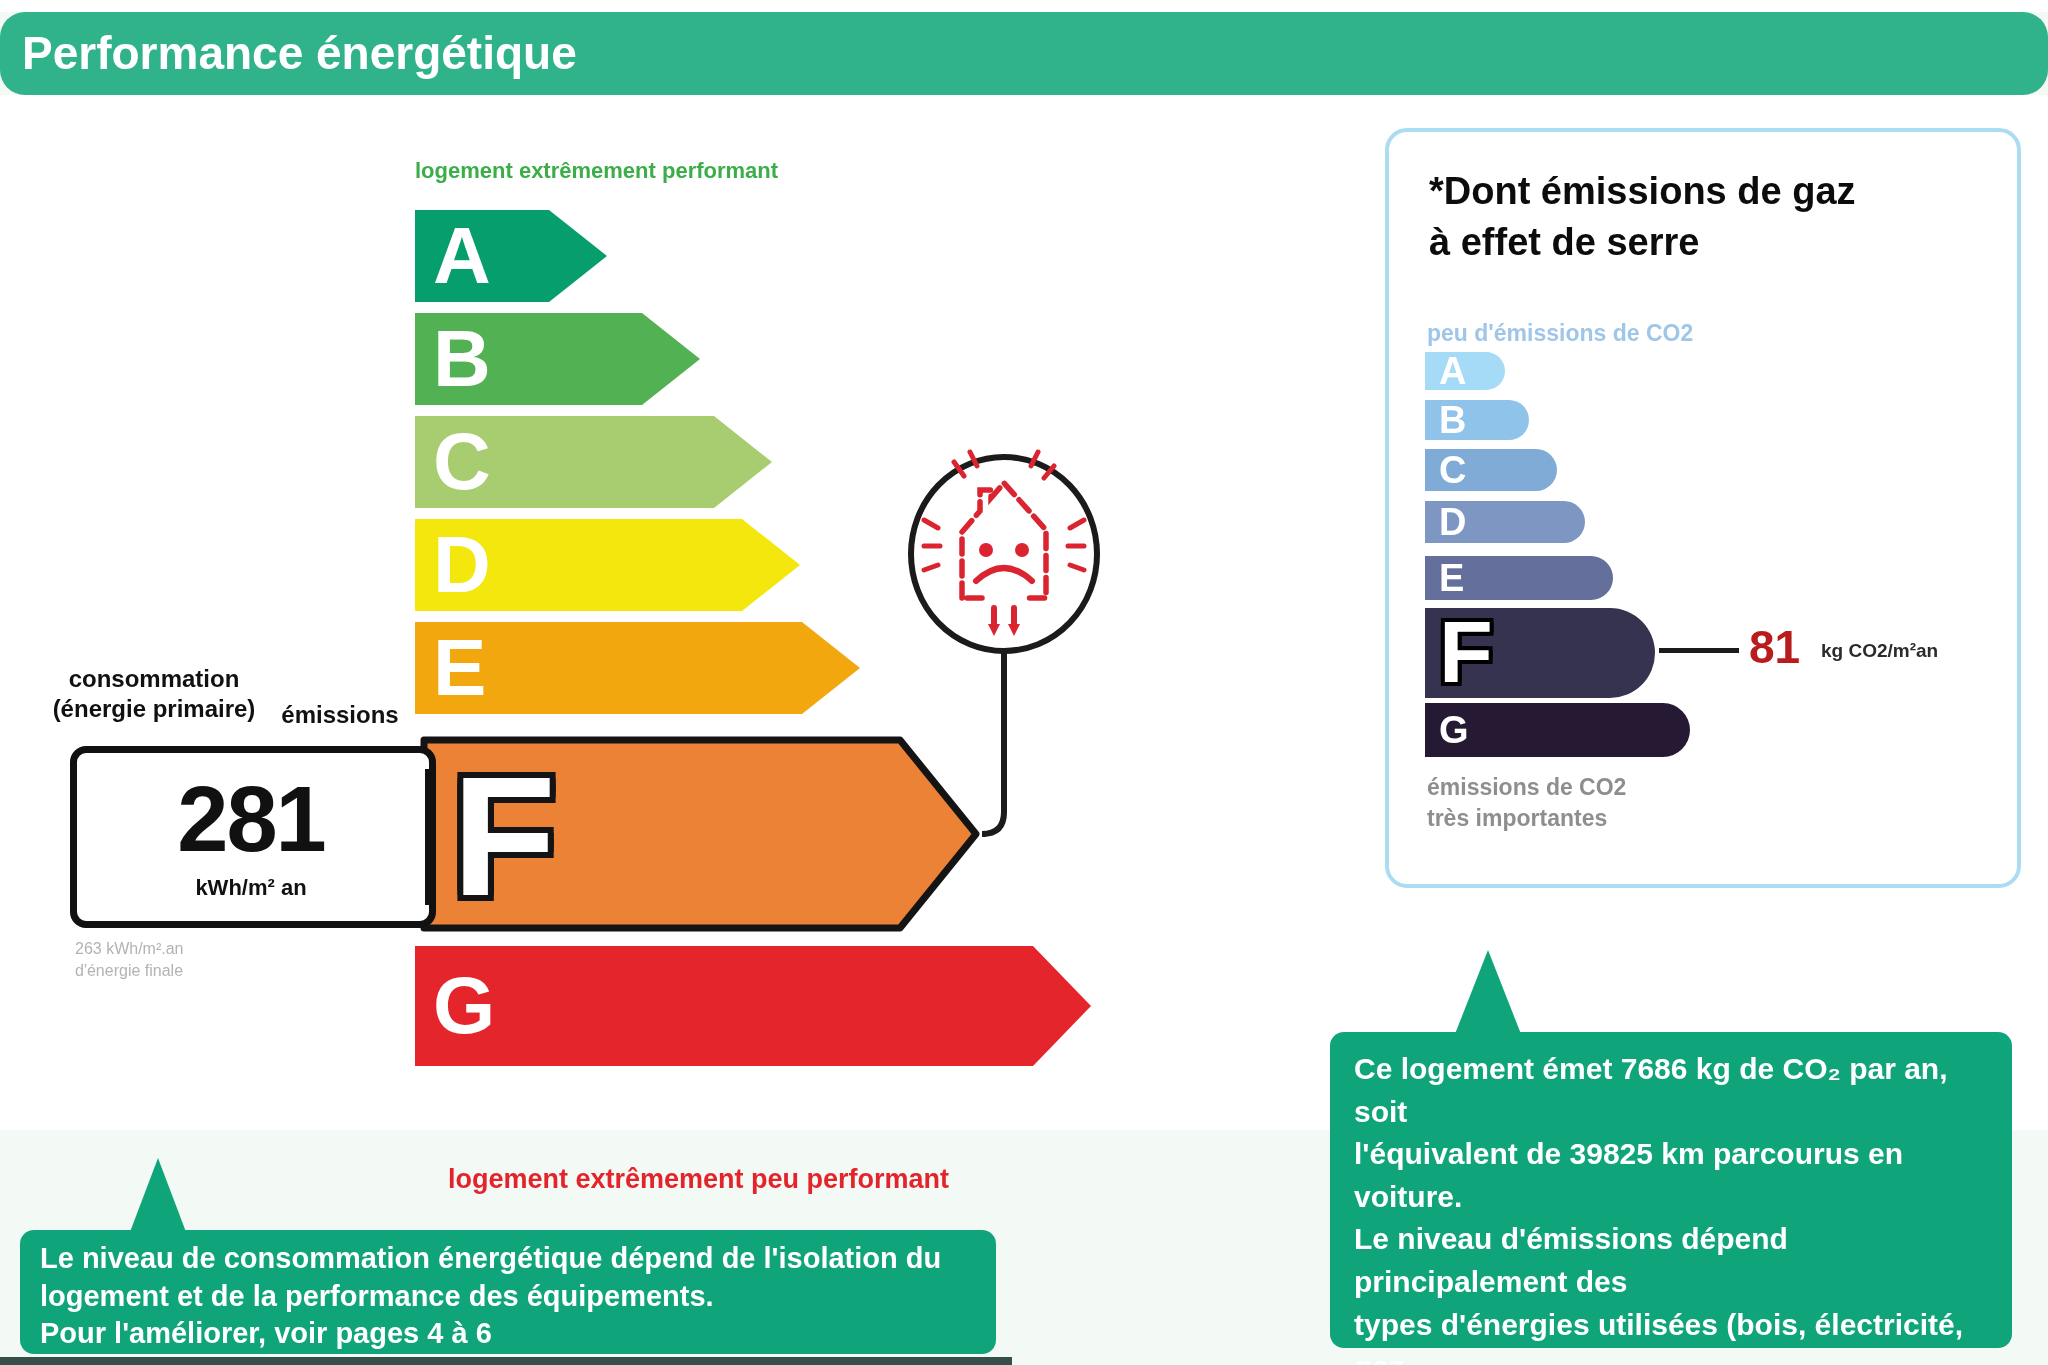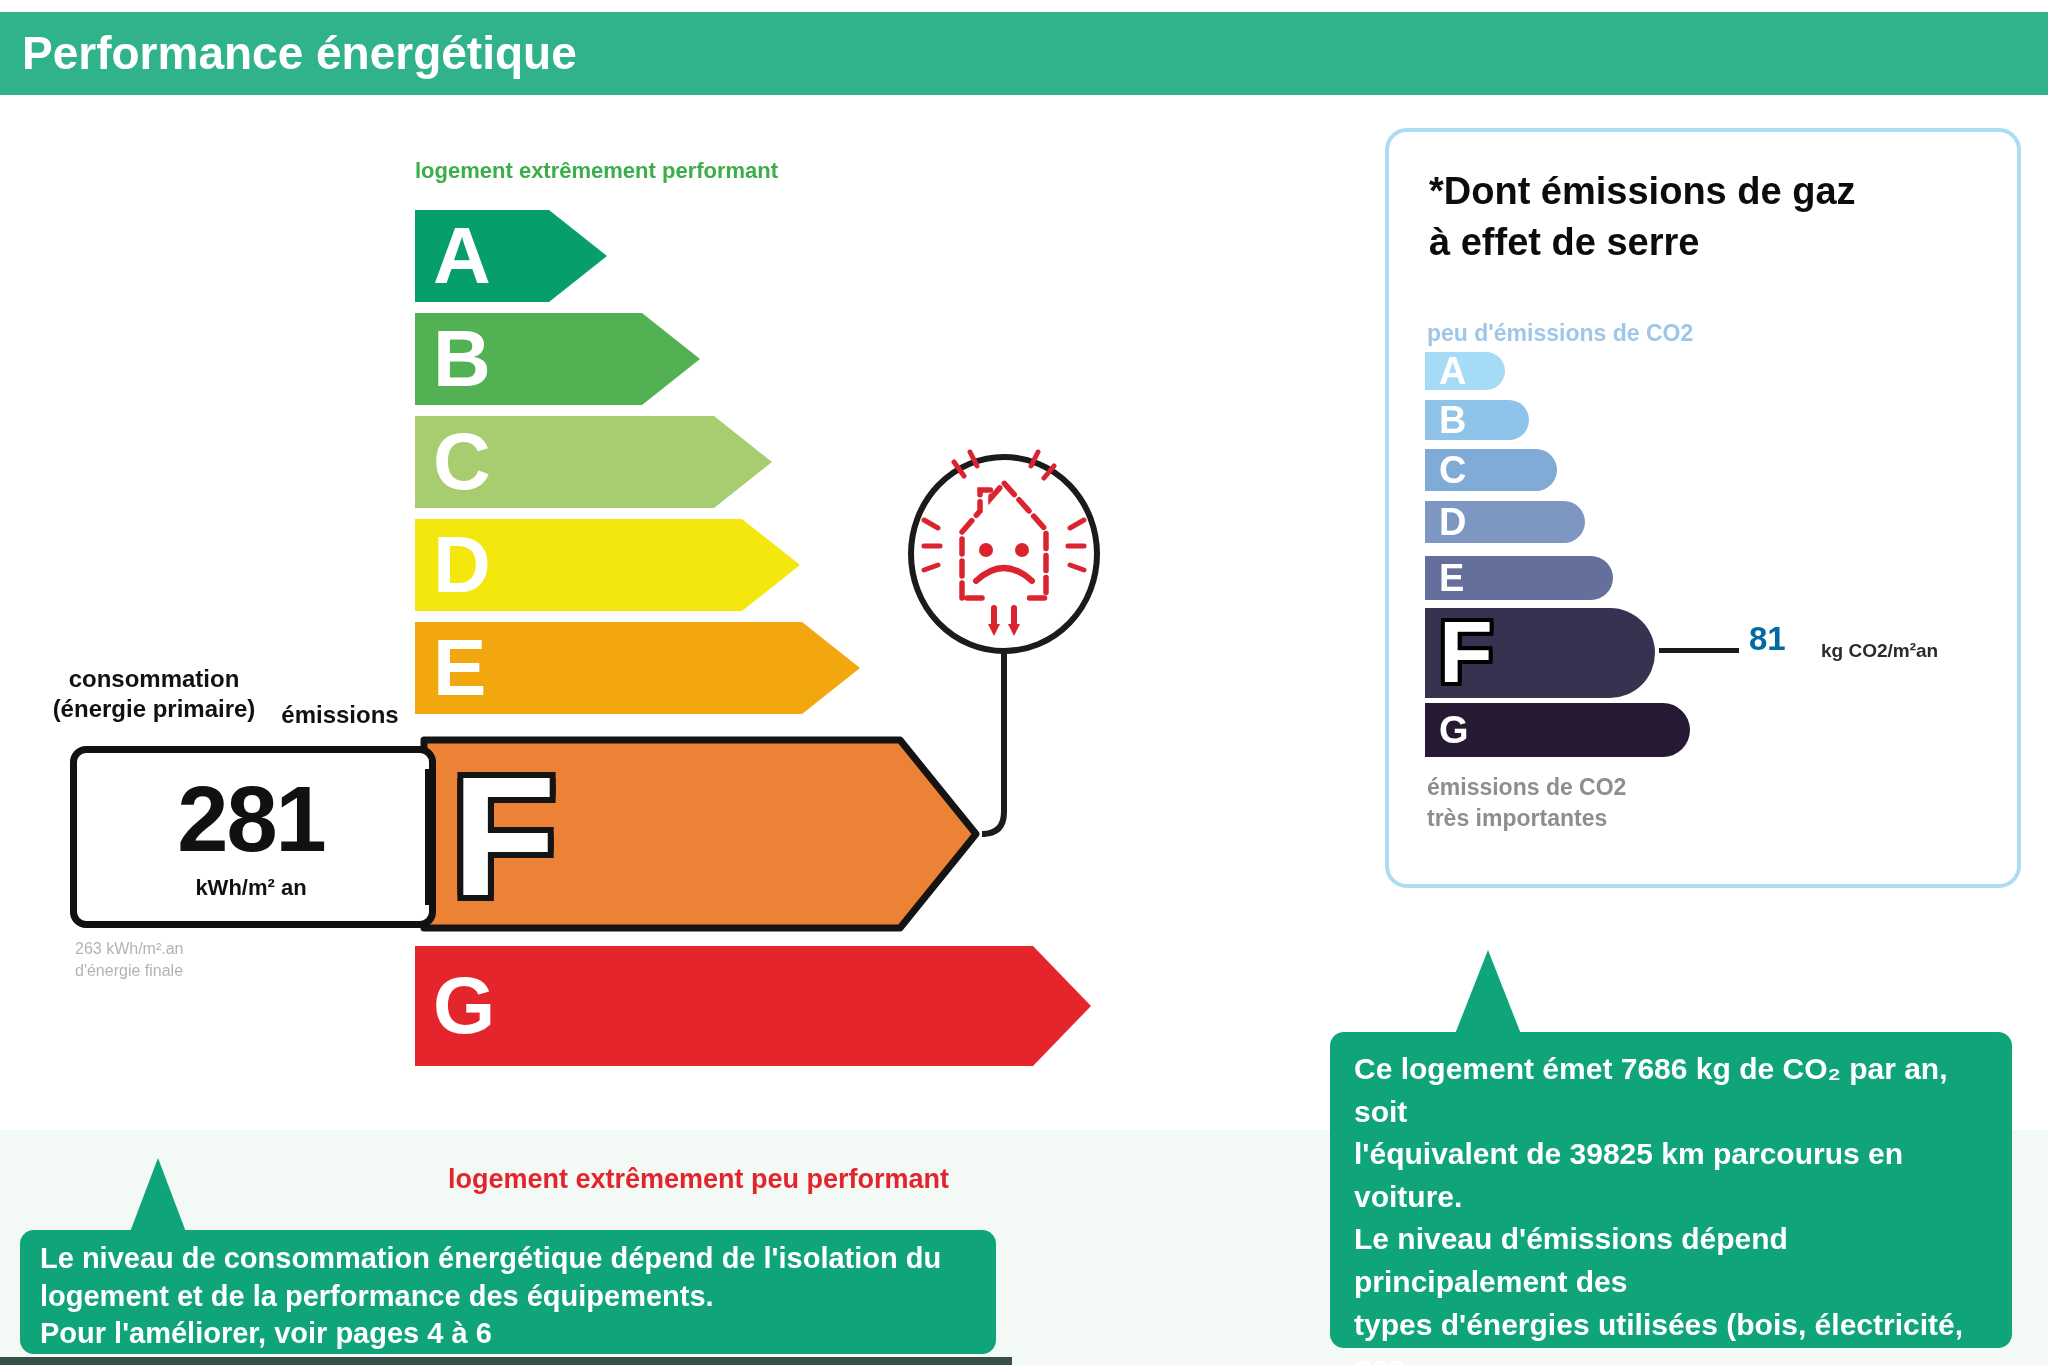--- a/index.html
+++ b/index.html
@@ -25,36 +25,36 @@
   .gray-note{font-size:16px;font-weight:400;color:#b3b3b3;line-height:1.4;}
   .panel{left:1385px;top:128px;width:628px;height:752px;background:#fff;border:4px solid #abdcf2;border-radius:22px;z-index:2;}
   .panel-title{position:absolute;left:40px;top:34px;font-size:38px;font-weight:bold;color:#0c0c0c;line-height:1.35;}
   .panel-low{position:absolute;left:38px;top:188px;font-size:23px;font-weight:700;color:#9fc6e8;}
   .panel-high{position:absolute;left:38px;top:640px;font-size:23px;font-weight:700;color:#8e8e8e;line-height:1.35;}
   .pill{position:absolute;left:36px;}
   .pill .sm{position:absolute;left:14px;color:#fff;font-weight:bold;font-size:38px;}
   .co2-f-letter{position:absolute;left:14px;top:0;line-height:88px;font-size:88px;font-weight:bold;color:#fff;
     text-shadow:-4px -4px 0 #000,4px -4px 0 #000,-4px 4px 0 #000,4px 4px 0 #000,-4px 0 0 #000,4px 0 0 #000,0 -4px 0 #000,0 4px 0 #000;}
   .co2-line{position:absolute;left:270px;top:516px;width:80px;height:5px;background:#1b1b1b;}
-  .co2-val{position:absolute;left:360px;top:488px;font-size:33px;font-weight:bold;color:#0369a1;}
+  .co2-val{position:absolute;left:360px;top:488px;font-size:46px;font-weight:bold;color:#b91c1c;}
   .co2-unit{position:absolute;left:432px;top:508px;font-size:19px;font-weight:700;color:#2b2b2b;}
   .note-box{background:#10a47b;border-radius:14px;color:#fff;font-weight:bold;z-index:2;}
   .note-text{padding:10px 20px;font-size:29px;line-height:1.3;}
   .tri{width:0;height:0;border-left:28px solid transparent;border-right:28px solid transparent;z-index:2;}
   .darkstrip{left:0;top:1357px;width:1012px;height:8px;background:#15312a;opacity:.85;}
 </style>
 </head>
 <body>
 
 <div class="stage">
 
   <div class="abs topstrip"></div>
   <div class="abs white-canvas"></div>
 
-  <div class="abs header-bar" style="background-color: rgb(48, 178, 138);">
+  <div class="abs header-bar" style="background-color: rgb(48, 178, 138); border-radius: 25px;">
     <span class="header-title">Performance énergétique</span>
   </div>
 
   <div class="abs scale-label" style="left: 415px; top: 158px; color: rgb(60, 174, 73);">logement extrêmement performant</div>
 
   <div class="abs arrow" style="left: 415px; top: 210px; width: 192px; height: 92px; background-color: rgb(6, 158, 108);">
     <span class="letter" style="line-height:92px;">A</span>
   </div>
   <div class="abs arrow" style="left: 415px; top: 313px; width: 285px; height: 92px; background-color: rgb(82, 177, 83);">
     <span class="letter" style="line-height:92px;">B</span>

